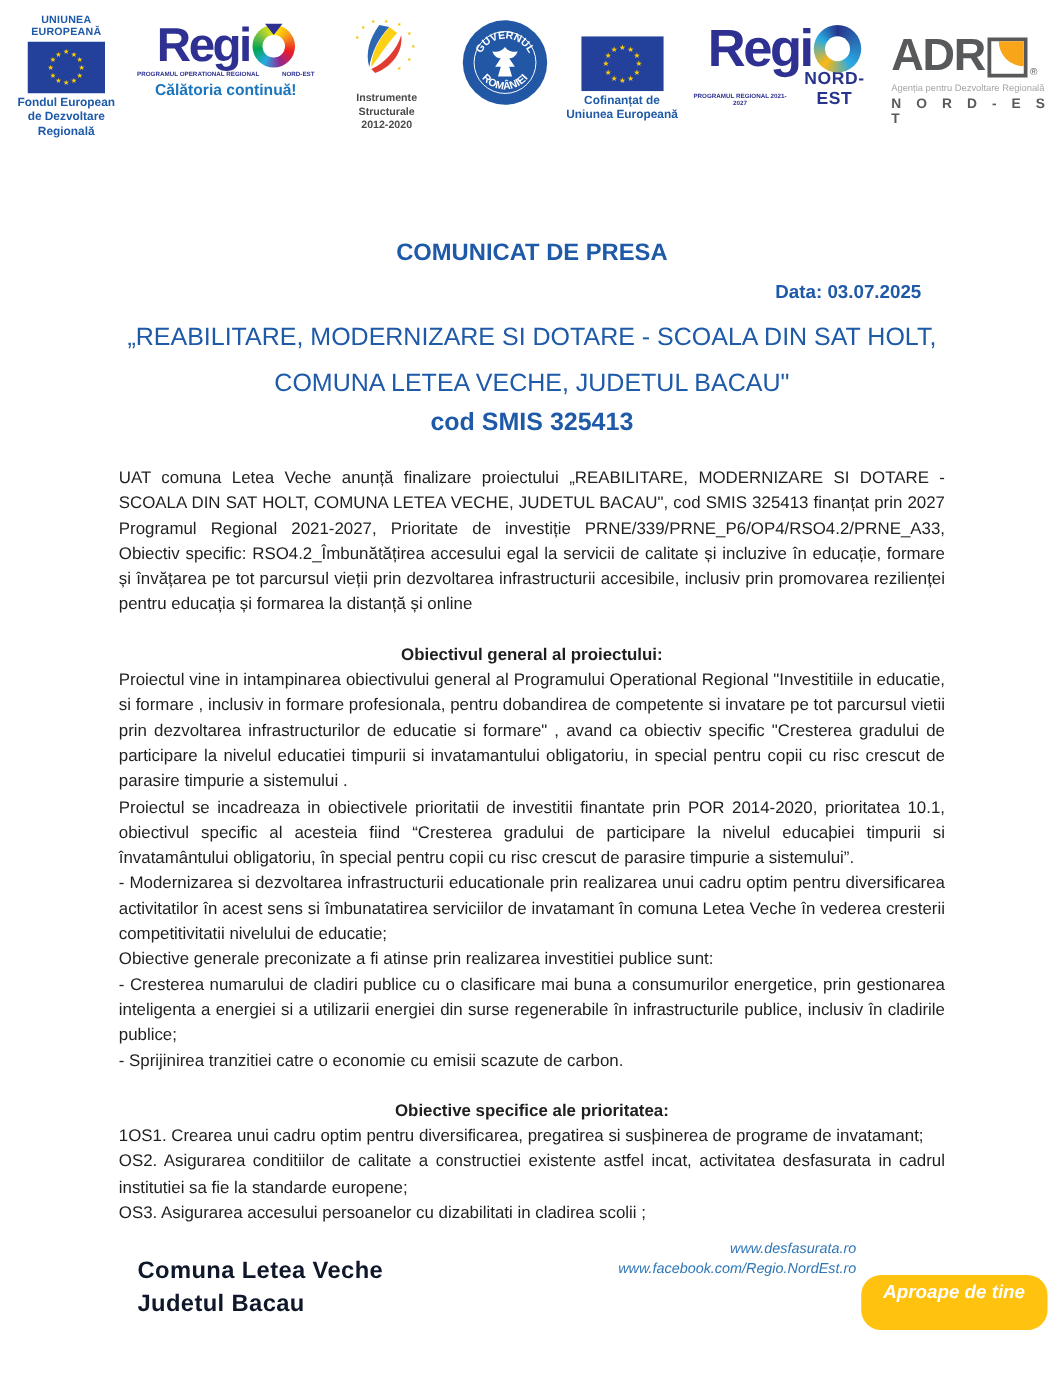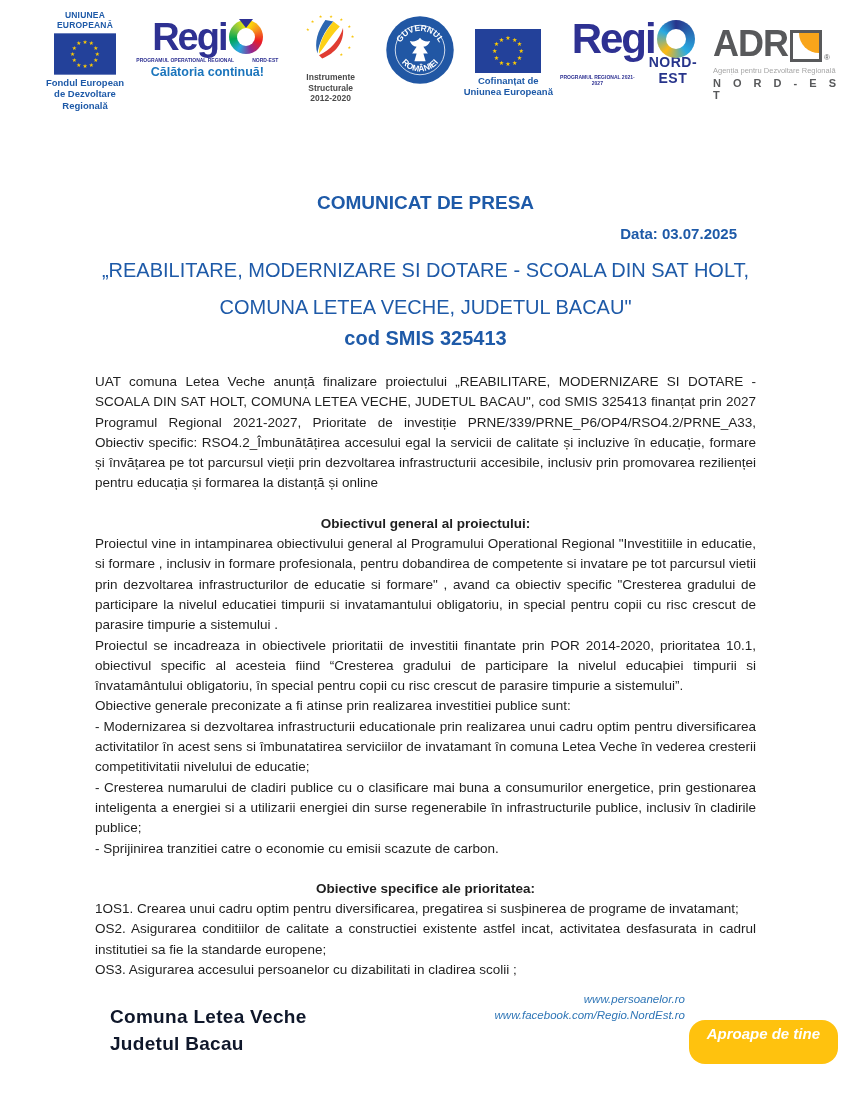--- a/index.html
+++ b/index.html
@@ -1,20 +1,20 @@
 <!DOCTYPE html>
 <html><head>
 <meta charset="utf-8">
 <style>
   html,body{margin:0;padding:0;background:#ffffff;}
   .page{position:relative;width:851px;height:1104px;background:#ffffff;margin:0 auto;
         font-family:"Liberation Sans","DejaVu Sans",sans-serif;overflow:hidden;}
 
   
-  .logos{position:absolute;top:10px;left:8px;right:8px;display:flex;justify-content:space-between;align-items:flex-start;margin-left:32px;}
+  .logos{position:absolute;top:10px;left:8px;right:8px;display:flex;justify-content:space-between;align-items:flex-start;}
   .logo-block{flex:0 0 auto;}
 
   .eu-logo{width:90px;text-align:center;color:#1e5aa8;}
   .eu-top{font-size:8.5px;font-weight:bold;letter-spacing:.2px;}
   .eu-flag{display:block;margin:3px auto 2px auto;}
   .eu-bottom{font-size:9.5px;font-weight:bold;line-height:1.2;}
 
   .regio1{width:150px;margin-top:8px;text-align:center;}
   .regio-row{display:flex;align-items:center;justify-content:center;}
   .regio-word{font-size:38px;font-weight:800;color:#2e3192;letter-spacing:-2px;line-height:1;}
@@ -202,35 +202,35 @@
   <div class="title-comunicat">COMUNICAT DE PRESA</div>
   <div class="title-date">Data: 03.07.2025</div>
   <div class="title-project">„REABILITARE, MODERNIZARE SI DOTARE - SCOALA DIN SAT HOLT, COMUNA LETEA VECHE, JUDETUL BACAU"</div>
   <div class="title-smis">cod SMIS 325413</div>
 
   <div class="body-col">
     <p>UAT comuna Letea Veche anunță finalizare proiectului „REABILITARE, MODERNIZARE SI DOTARE - SCOALA DIN SAT HOLT, COMUNA LETEA VECHE, JUDETUL BACAU", cod SMIS 325413  finanțat prin  2027 Programul Regional 2021-2027, Prioritate de investiție PRNE/339/PRNE_P6/OP4/RSO4.2/PRNE_A33, Obiectiv specific: RSO4.2_Îmbunătățirea accesului egal la servicii de calitate și incluzive în educație, formare și învățarea pe tot parcursul vieții prin dezvoltarea infrastructurii accesibile, inclusiv prin promovarea rezilienței pentru educația și formarea la distanță și online</p>
     <p class="body-heading">Obiectivul general al proiectului:</p>
     <p>Proiectul vine in intampinarea obiectivului general al Programului Operational Regional "Investitiile in educatie, si formare , inclusiv in formare profesionala, pentru dobandirea de competente si invatare pe tot parcursul vietii prin dezvoltarea infrastructurilor de educatie si formare" , avand ca obiectiv specific "Cresterea gradului de participare la nivelul educatiei timpurii si invatamantului obligatoriu, in special pentru copii cu risc crescut de parasire timpurie a sistemului .</p>
     <p>Proiectul se incadreaza in obiectivele prioritatii de investitii finantate prin POR 2014-2020, prioritatea 10.1, obiectivul specific al acesteia fiind “Cresterea gradului de participare la nivelul educaþiei timpurii si învatamântului obligatoriu, în special pentru copii cu risc crescut de parasire timpurie a sistemului”.</p>
+    <p>- Modernizarea si dezvoltarea infrastructurii educationale prin realizarea unui cadru optim pentru diversificarea activitatilor în acest sens si îmbunatatirea serviciilor de invatamant în comuna Letea Veche în vederea cresterii competitivitatii nivelului de educatie;</p>
     <p>Obiective generale preconizate a fi atinse prin realizarea investitiei publice sunt:</p>
-    <p>- Modernizarea si dezvoltarea infrastructurii educationale prin realizarea unui cadru optim pentru diversificarea activitatilor în acest sens si îmbunatatirea serviciilor de invatamant în comuna Letea Veche în vederea cresterii competitivitatii nivelului de educatie;</p>
     <p>- Cresterea numarului de cladiri publice cu o clasificare mai buna a consumurilor energetice, prin gestionarea inteligenta a energiei si a utilizarii energiei din surse regenerabile în infrastructurile publice, inclusiv în cladirile publice;</p>
     <p>- Sprijinirea tranzitiei catre o economie cu emisii scazute de carbon.</p>
     <p class="body-heading">Obiective specifice ale prioritatea:</p>
     <p>1OS1. Crearea unui cadru optim pentru diversificarea, pregatirea si susþinerea de programe de invatamant;</p>
     <p>OS2. Asigurarea conditiilor de calitate a constructiei existente astfel incat, activitatea desfasurata in cadrul institutiei sa fie la standarde europene;</p>
     <p>OS3. Asigurarea accesului persoanelor cu dizabilitati in cladirea scolii ;</p>
   </div>
 
   <div class="footer-org">
     <div>Comuna Letea Veche</div>
     <div>Judetul Bacau</div>
   </div>
 
   <div class="footer-links">
-    <a href="#">www.persoanelor.ro</a>
+    <a href="#">www.desfasurata.ro</a>
     <a href="#">www.facebook.com/Regio.NordEst.ro</a>
   </div>
 
   <div class="footer-badge">Aproape de tine</div>
 
 </div>
 
 </body></html>

